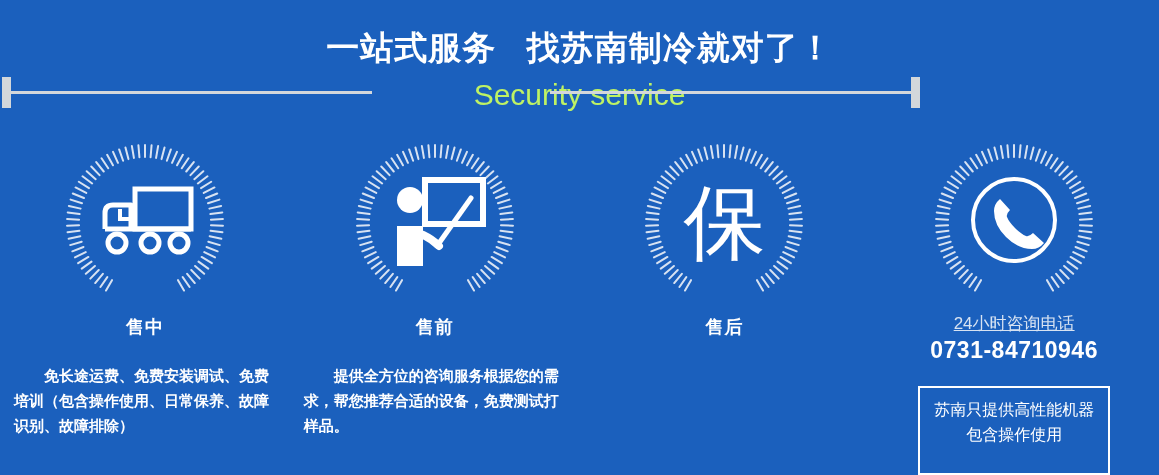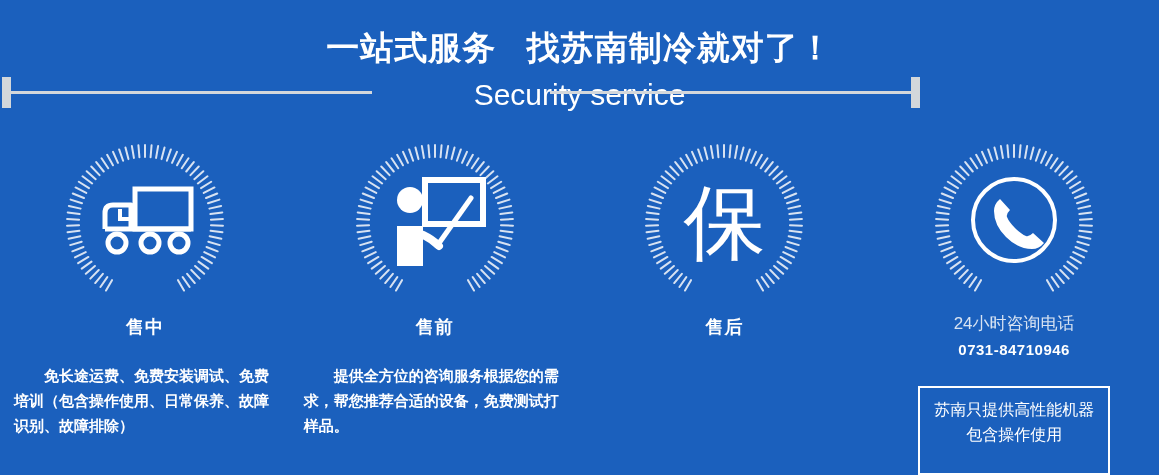--- a/index.html
+++ b/index.html
@@ -18,21 +18,21 @@
   .header-title {
     position:absolute; top:28px; left:0; width:1159px;
     text-align:center;
     font-size:33px; font-weight:bold; color:#ffffff;
     letter-spacing:1px; line-height:40px;
     white-space:pre;
   }
   .header-subtitle {
     position:absolute; top:76px; left:0; width:1159px;
     text-align:center;
-    font-size:30px; font-weight:normal; color:#ffffff;
+    font-size:30px; font-weight:normal; color:#bef264;
     line-height:38px;
   }
 
   .rule-left-cap, .rule-right-cap {
     position:absolute; top:77px; width:9px; height:31px;
     background:#d3d7db;
   }
   .rule-left-cap  { left:2px; }
   .rule-right-cap { right:2px; }
 
@@ -92,24 +92,24 @@
     color:#ffffff;
     text-align:center;
     font-weight:bold;
   }
   .col-body.indent { text-indent:2em; text-align:left; }
   .col-3 .col-body { margin-top:8px; }
 
   
   .phone-caption {
     margin-top:16px;
-    font-size:17px; color:#d8e3f2; line-height:24px; text-align:center;
+    font-size:17px; color:#d8e3f2; line-height:24px; text-align:center;text-decoration:underline;
   }
   .phone-number {
-    font-size:15px; font-weight:bold; color:#ffffff;
+    font-size:23px; font-weight:bold; color:#ffffff;
     line-height:28px; text-align:center; letter-spacing:0.5px;
   }
   .slogan-box {
     margin-top:22px;
     border:2px solid #ffffff;
     padding:9px 14px 26px 14px;
     text-align:center;
     line-height:25px;
     font-size:16px;
     color:#ffffff;

